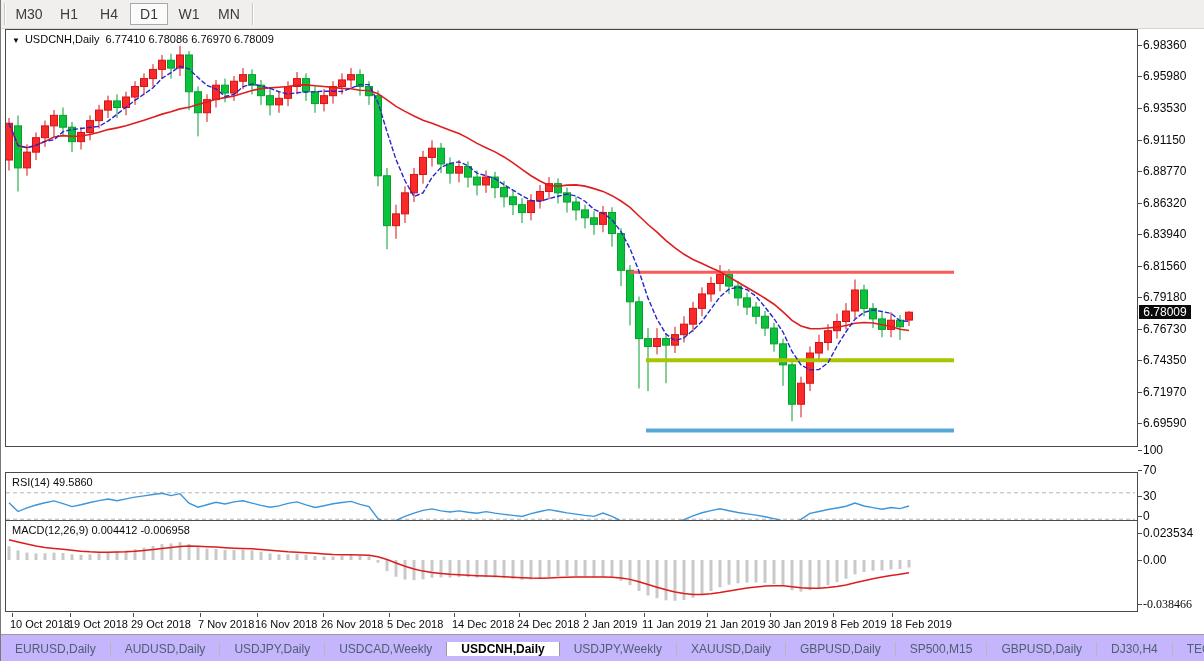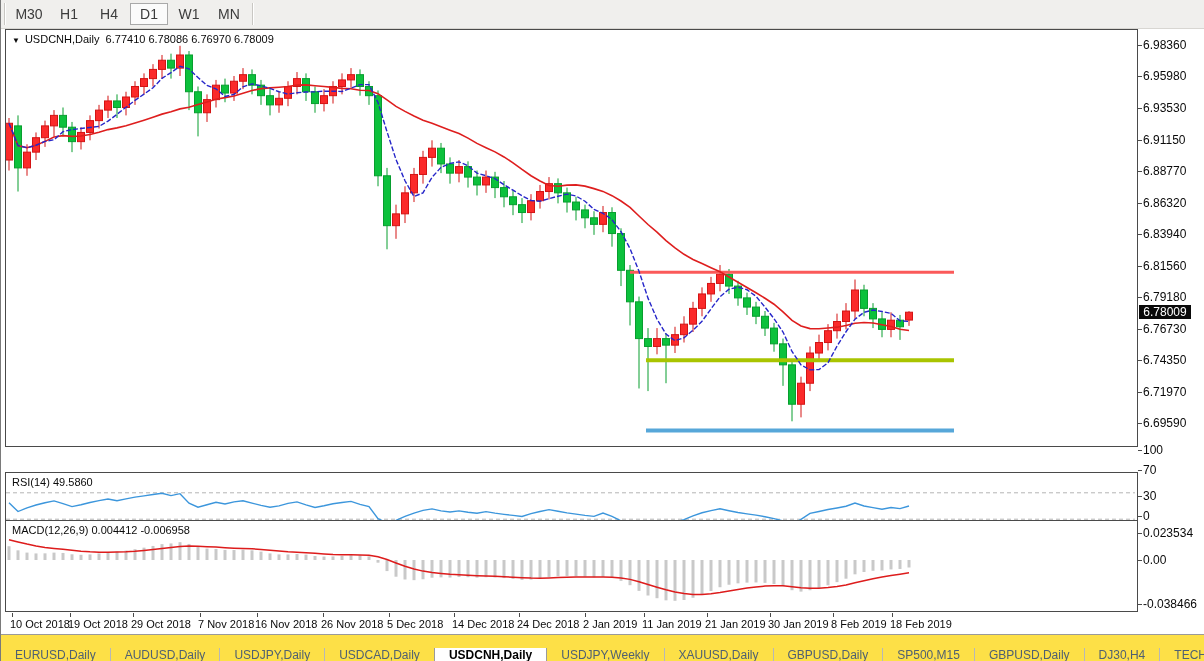--- a/index.html
+++ b/index.html
@@ -22,22 +22,22 @@
   .chart-label .dd{font-size:8px;margin-right:5px;}
   
   .axis-label{position:absolute;left:1142px;font-size:12px;color:#0a0a0a;white-space:nowrap;}
   .axis-tick{position:absolute;left:1137px;width:4px;height:1px;background:#4a4a4a;}
   #price-badge{position:absolute;left:1138px;width:52px;height:14px;background:#0a0a0a;color:#ffffff;
                font-size:12px;line-height:14px;text-align:center;z-index:6;}
   #date-axis{position:absolute;left:4px;top:612px;width:1200px;height:22px;background:#ffffff;}
   .date-tick{position:absolute;top:1px;width:1px;height:4px;background:#4a4a4a;}
   .date-label{position:absolute;top:6px;font-size:11px;color:#0a0a0a;white-space:nowrap;}
   
-  #tabbar{position:absolute;left:0;top:634px;width:1204px;height:27px;background:#fde047;
-          border-top:1px solid #9a9a9a;display:flex;align-items:flex-end;overflow:hidden;}
+  #tabbar{position:absolute;left:0;top:634px;width:1204px;height:27px;background:#c4b5fd;
+          border-top:1px solid #9a9a9a;display:flex;align-items:center;overflow:hidden;}
   .tab{display:flex;align-items:center;padding:0 14px;font-size:12px;color:#4f6071;cursor:default;white-space:nowrap;}
   .tab.active{background:#ffffff;color:#000000;border-left:1px solid #9a9a9a;border-right:1px solid #9a9a9a;
               margin-top:0px;font-weight:bold;}
   .tab-sep{width:1px;height:14px;background:#b7b7b7;align-self:center;}
 </style>
 </head>
 <body>
 
 <div id="app">
 
@@ -425,21 +425,21 @@
     </div>
 
   <div id="tabbar">
     <div id="tabs" style="display:flex;align-items:stretch;">
         <div class="tab">EURUSD,Daily</div>
         <div class="tab-sep"></div>
         <div class="tab">AUDUSD,Daily</div>
         <div class="tab-sep"></div>
         <div class="tab">USDJPY,Daily</div>
         <div class="tab-sep"></div>
-        <div class="tab">USDCAD,Daily</div>
+        <div class="tab">USDCAD,Weekly</div>
         <div class="tab active">USDCNH,Daily</div>
         <div class="tab">USDJPY,Weekly</div>
         <div class="tab-sep"></div>
         <div class="tab">XAUUSD,Daily</div>
         <div class="tab-sep"></div>
         <div class="tab">GBPUSD,Daily</div>
         <div class="tab-sep"></div>
         <div class="tab">SP500,M15</div>
         <div class="tab-sep"></div>
         <div class="tab">GBPUSD,Daily</div>
@@ -482,14 +482,14 @@
     <div class="axis-label" style="top: 462.8px;">70</div>
     <div class="axis-tick" style="top: 496.2px;"></div>
     <div class="axis-label" style="top: 489.2px;">30</div>
     <div class="axis-tick" style="top: 516px;"></div>
     <div class="axis-label" style="top: 509px;">0</div>
     <div class="axis-tick" style="top: 533.054px;"></div>
     <div class="axis-label" style="top: 526.054px;">0.023534</div>
     <div class="axis-tick" style="top: 560px;"></div>
     <div class="axis-label" style="top: 553px;">0.00</div>
     <div class="axis-tick" style="top: 604.044px;"></div>
-    <div class="axis-label" style="top: 597.044px;">-0.038466</div>
+    <div class="axis-label" style="top: 597.044px; font-family: Liberation Serif, serif;">-0.038466</div>
   </div>
 
 </body></html>

